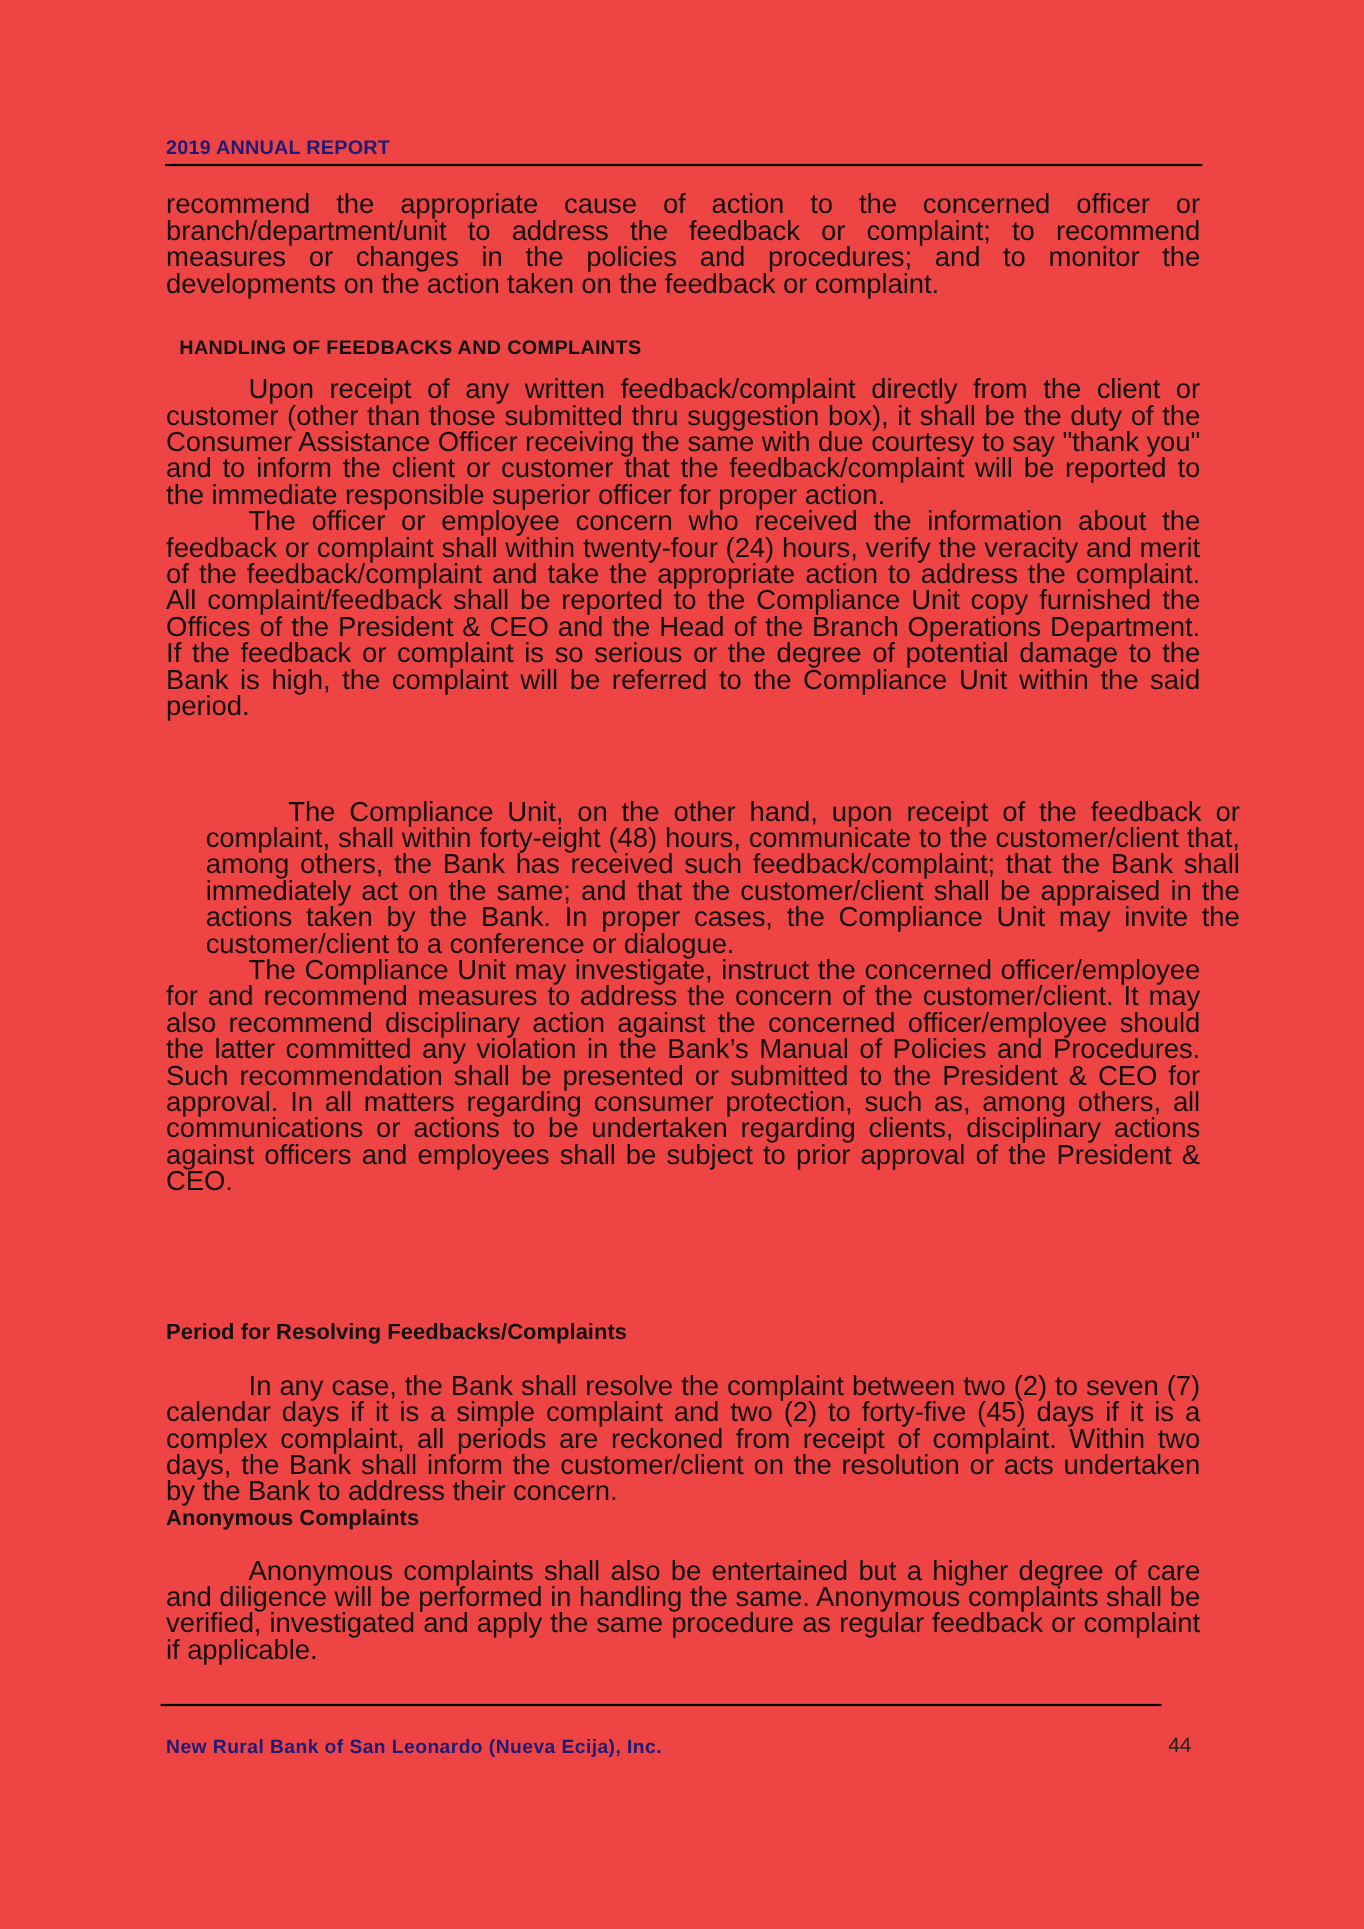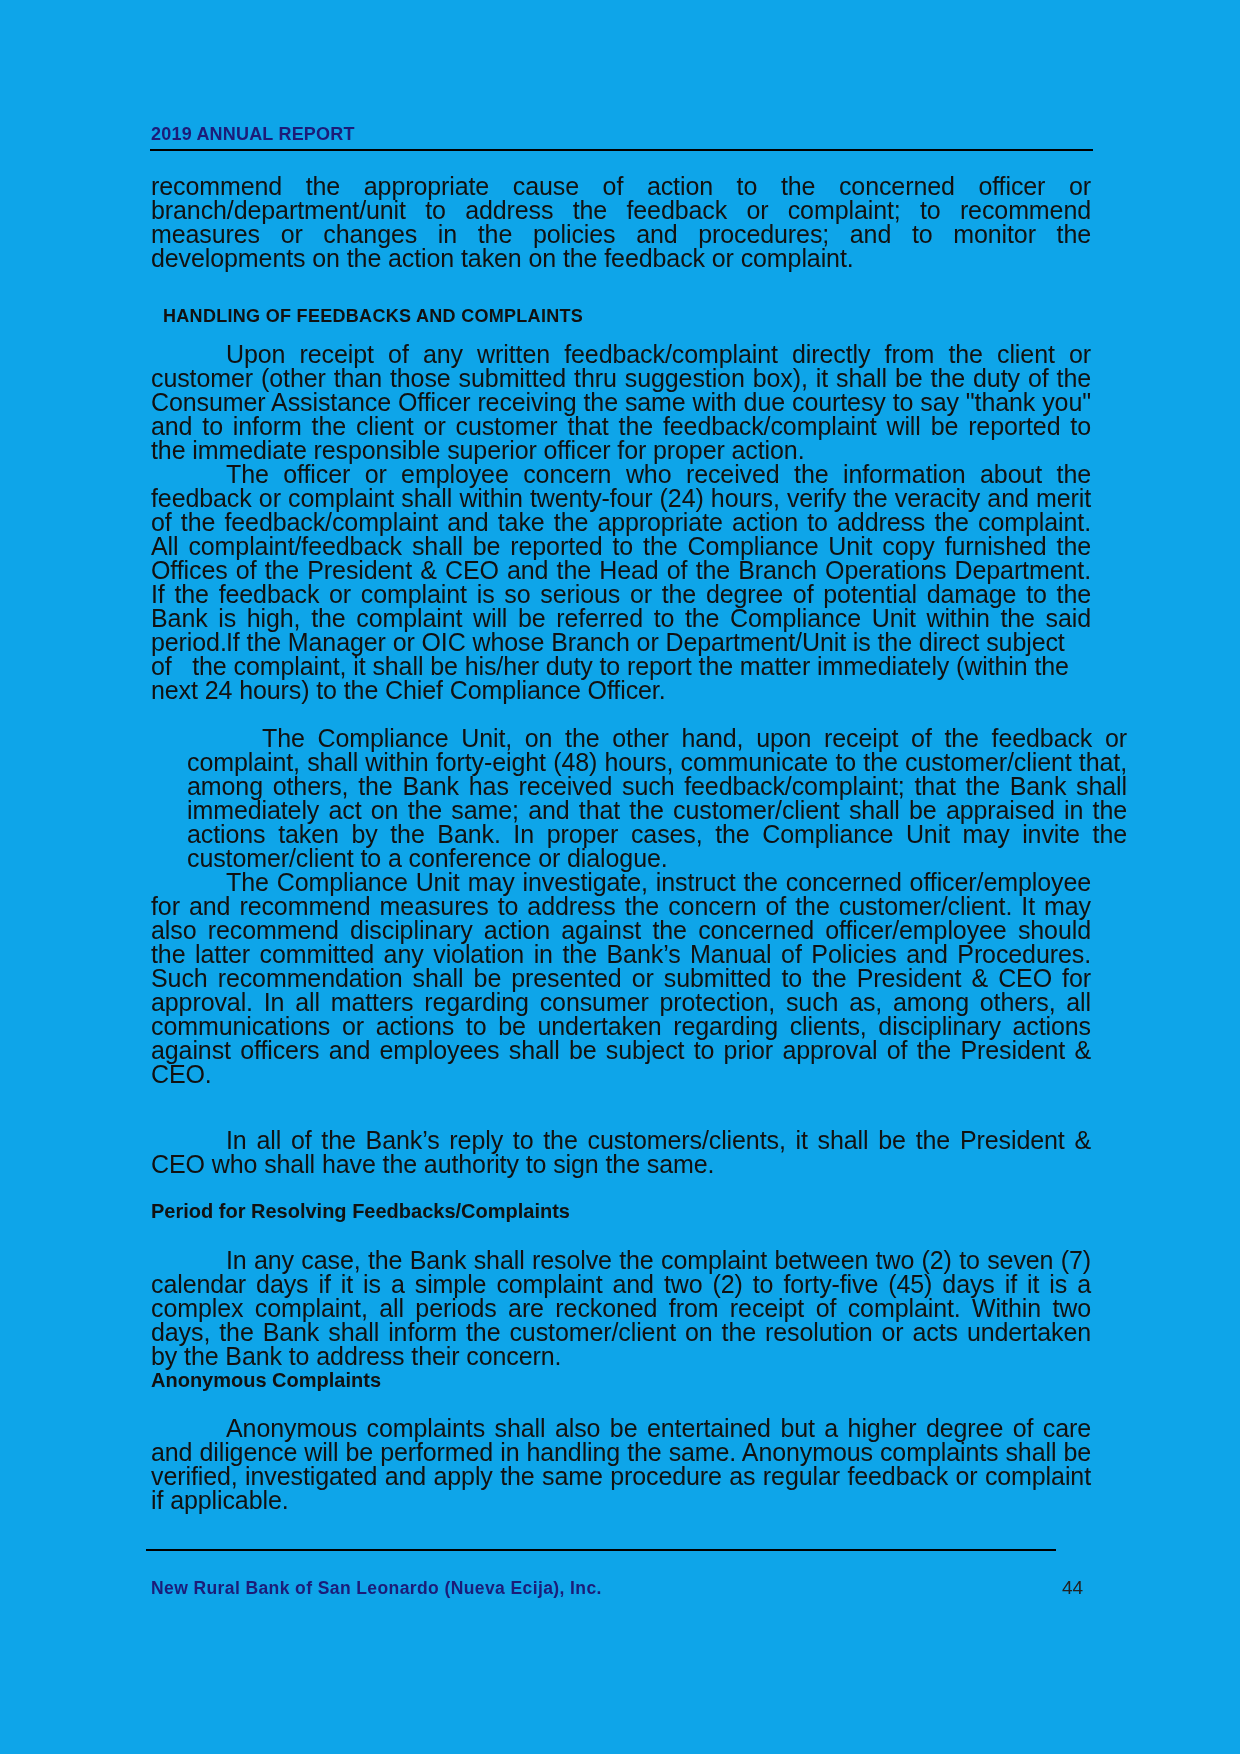--- a/index.html
+++ b/index.html
@@ -1,18 +1,18 @@
 <!DOCTYPE html>
 <html><head>
 <meta charset="utf-8">
 <style>
   html, body { margin: 0; padding: 0; background: #ffffff; }
   body { width: 1240px; height: 1754px; position: relative; overflow: hidden;
          font-family: "Liberation Sans", sans-serif; color: #111111; }
-  .page { position: absolute; left: 0; top: 0; width: 1240px; height: 1754px; background: #0ea5e9; }
+  .page { position: absolute; left: 0; top: 0; width: 1240px; height: 1754px; background: #ef4444; }
   .running-header { position: absolute; left: 151px; top: 124px; font-size: 18px; font-weight: bold;
                     color: #1c1c78; letter-spacing: 0.2px; }
   .rule-top { position: absolute; left: 150px; top: 149px; width: 943px; height: 2px; background: #000; }
   .rule-bottom { position: absolute; left: 146px; top: 1549px; width: 910px; height: 2px; background: #000; }
   .footer-left { position: absolute; left: 151px; top: 1578px; font-size: 17.5px; font-weight: bold;
                  color: #1c1c78; letter-spacing: 0.4px; }
   .footer-right { position: absolute; left: 1062px; top: 1577px; font-size: 19px; color: #222; }
   .block { position: absolute; left: 151px; width: 940px; }
   .para { font-size: 25px; line-height: 24px; text-align: justify; margin: 0; letter-spacing: -0.1px; }
   .para .indent { display: inline-block; width: 75px; }
@@ -36,36 +36,30 @@
   </div>
 
   <div class="block" style="top:342px;">
     <p class="para"><span class="indent"></span><span>Upon receipt of any written feedback/complaint directly from the client or customer (other than those submitted thru suggestion box), it shall be the duty of the Consumer Assistance Officer receiving the same with due courtesy to say "thank you" and to inform the client or customer that the feedback/complaint will be reported to the immediate responsible superior officer for proper action.</span></p>
   </div>
 
   <div class="block" style="top:462px;">
     <p class="para"><span class="indent"></span><span>The officer or employee concern who received the information about the feedback or complaint shall within twenty-four (24) hours, verify the veracity and merit of the feedback/complaint and take the appropriate action to address the complaint. All complaint/feedback shall be reported to the Compliance Unit copy furnished the Offices of the President &amp; CEO and the Head of the Branch Operations Department. If the feedback or complaint is so serious or the degree of potential damage to the Bank is high, the complaint will be referred to the Compliance Unit within the said period.</span></p>
   </div>
 
-  <div class="block" style="top:630px;">
-    <p class="para" style="text-align:left;"><span class="indent"></span><span style="white-space:pre-wrap;">If the Manager or OIC whose Branch or Department/Unit is the direct subject of   the complaint, it shall be his/her duty to report the matter immediately (within the next 24 hours) to the Chief Compliance Officer.</span></p>
-  </div>
 
   <div class="block" style="top:726px;margin-left:36px;">
     <p class="para"><span class="indent"></span><span>The Compliance Unit, on the other hand, upon receipt of the feedback or complaint, shall within forty-eight (48) hours, communicate to the customer/client that, among others, the Bank has received such feedback/complaint; that the Bank shall immediately act on the same; and that the customer/client shall be appraised in the actions taken by the Bank. In proper cases, the Compliance Unit may invite the customer/client to a conference or dialogue.</span></p>
   </div>
 
   <div class="block" style="top:870px;">
     <p class="para"><span class="indent"></span><span>The Compliance Unit may investigate, instruct the concerned officer/employee for and recommend measures to address the concern of the customer/client. It may also recommend disciplinary action against the concerned officer/employee should the latter committed any violation in the Bank’s Manual of Policies and Procedures. Such recommendation shall be presented or submitted to the President &amp; CEO for approval. In all matters regarding consumer protection, such as, among others, all communications or actions to be undertaken regarding clients, disciplinary actions against officers and employees shall be subject to prior approval of the President &amp; CEO.</span></p>
   </div>
 
 
-  <div class="block" style="top:1128px;">
-    <p class="para"><span class="indent"></span><span>In all of the Bank’s reply to the customers/clients, it shall be the President &amp; CEO who shall have the authority to sign the same.</span></p>
-  </div>
 
   <div class="block" style="top:1200px;">
     <h3 class="h-sub">Period for Resolving Feedbacks/Complaints</h3>
   </div>
 
   <div class="block" style="top:1248px;">
     <p class="para"><span class="indent"></span><span>In any case, the Bank shall resolve the complaint between two (2) to seven (7) calendar days if it is a simple complaint and two (2) to forty-five (45) days if it is a complex complaint, all periods are reckoned from receipt of complaint. Within two days, the Bank shall inform the customer/client on the resolution or acts undertaken by the Bank to address their concern.</span></p>
   </div>
 
   <div class="block" style="top:1369px;">

